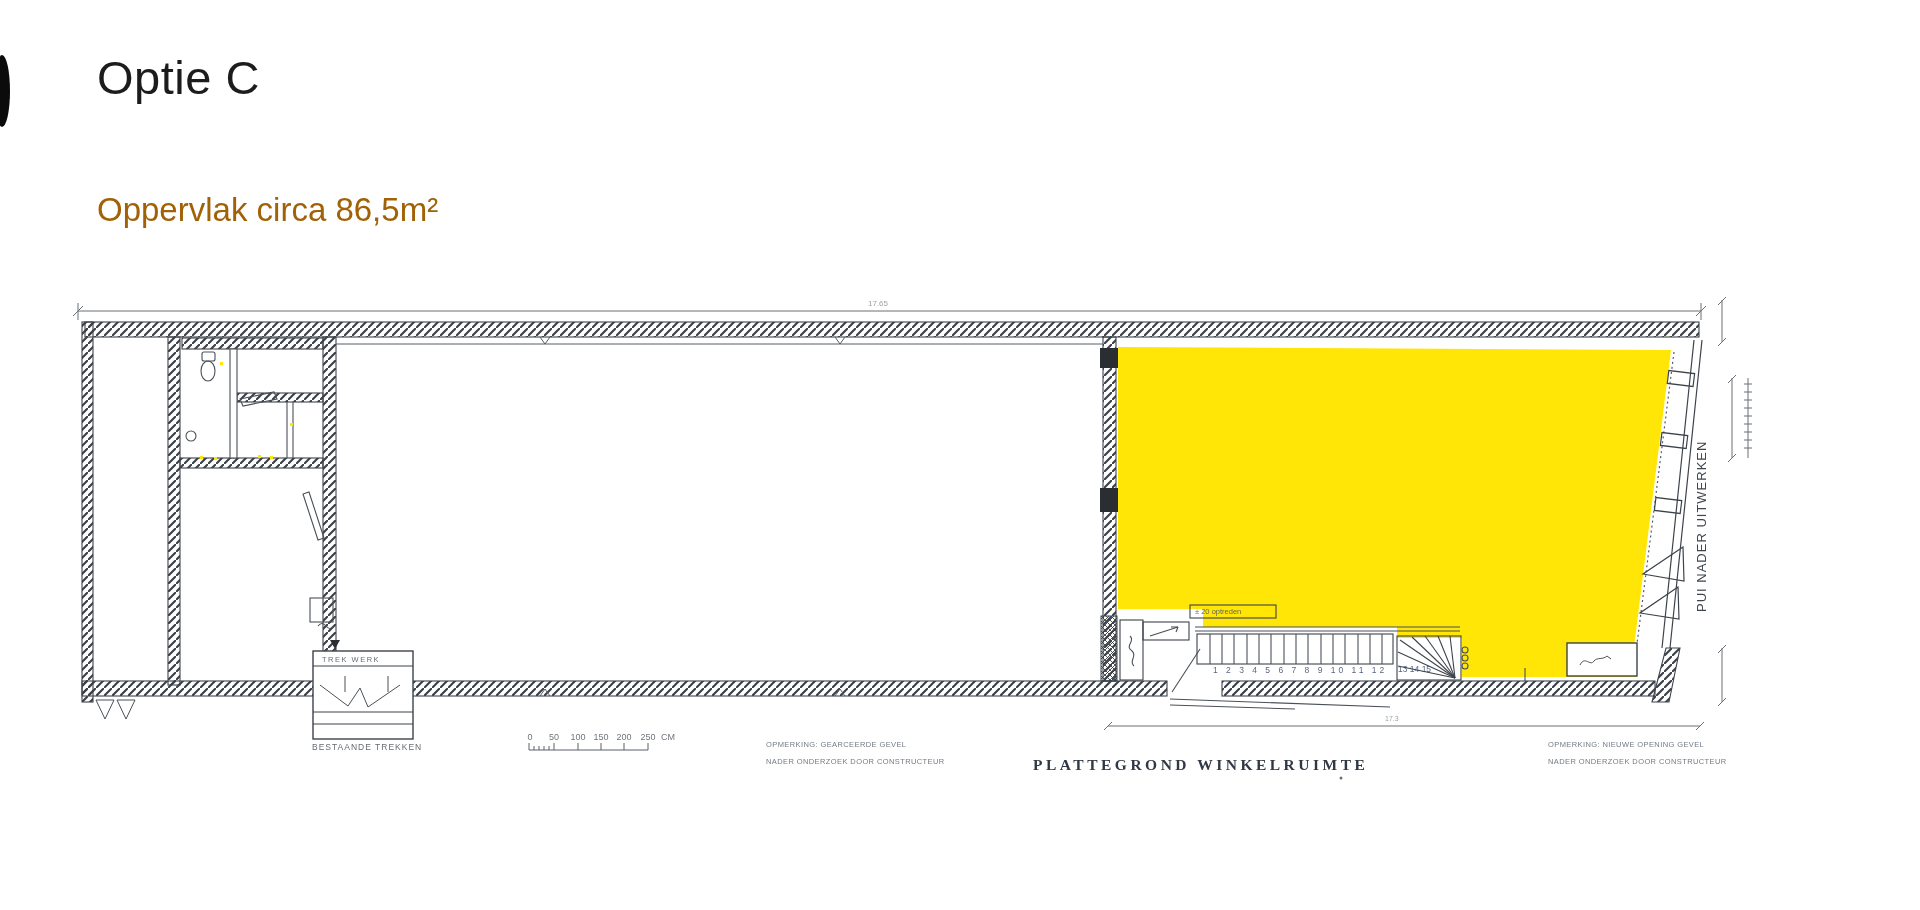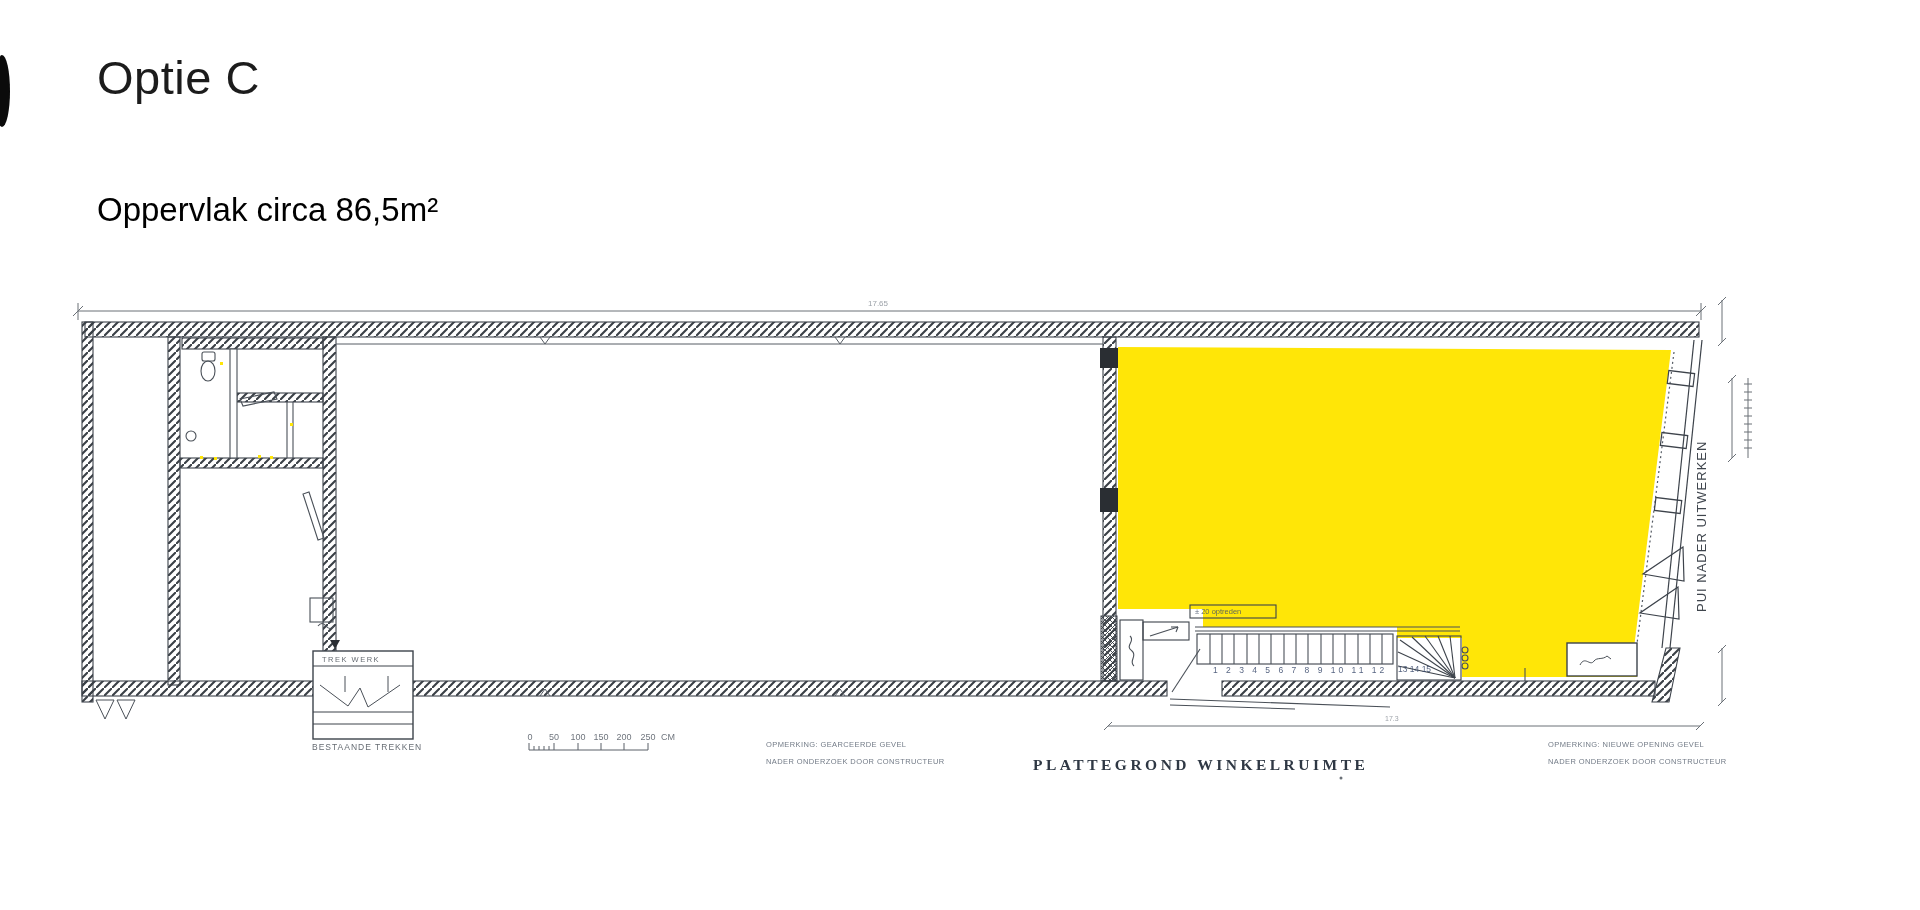--- a/index.html
+++ b/index.html
@@ -1,19 +1,19 @@
 <!DOCTYPE html>
 <html><head>
 <meta charset="utf-8">
 <style>
   html,body{margin:0;padding:0;background:#ffffff;}
   .page{position:relative;width:1920px;height:910px;background:#ffffff;overflow:hidden;
         font-family:"Liberation Sans",sans-serif;}
   .title{position:absolute;left:97px;top:50px;font-size:47px;color:#1c1c1c;letter-spacing:0.5px;}
-  .subtitle{position:absolute;left:97px;top:191px;font-size:33px;color:#000000;text-align:right;}
+  .subtitle{position:absolute;left:97px;top:191px;font-size:33px;color:#a16207;text-align:right;}
   .plan-svg{position:absolute;left:0;top:0;}
   svg text{font-family:"Liberation Sans",sans-serif;}
   .serifcap{font-family:"Liberation Serif",serif;}
   .blurnote{opacity:.85;}
 </style>
 </head>
 <body>
 
 <div class="page">
 

